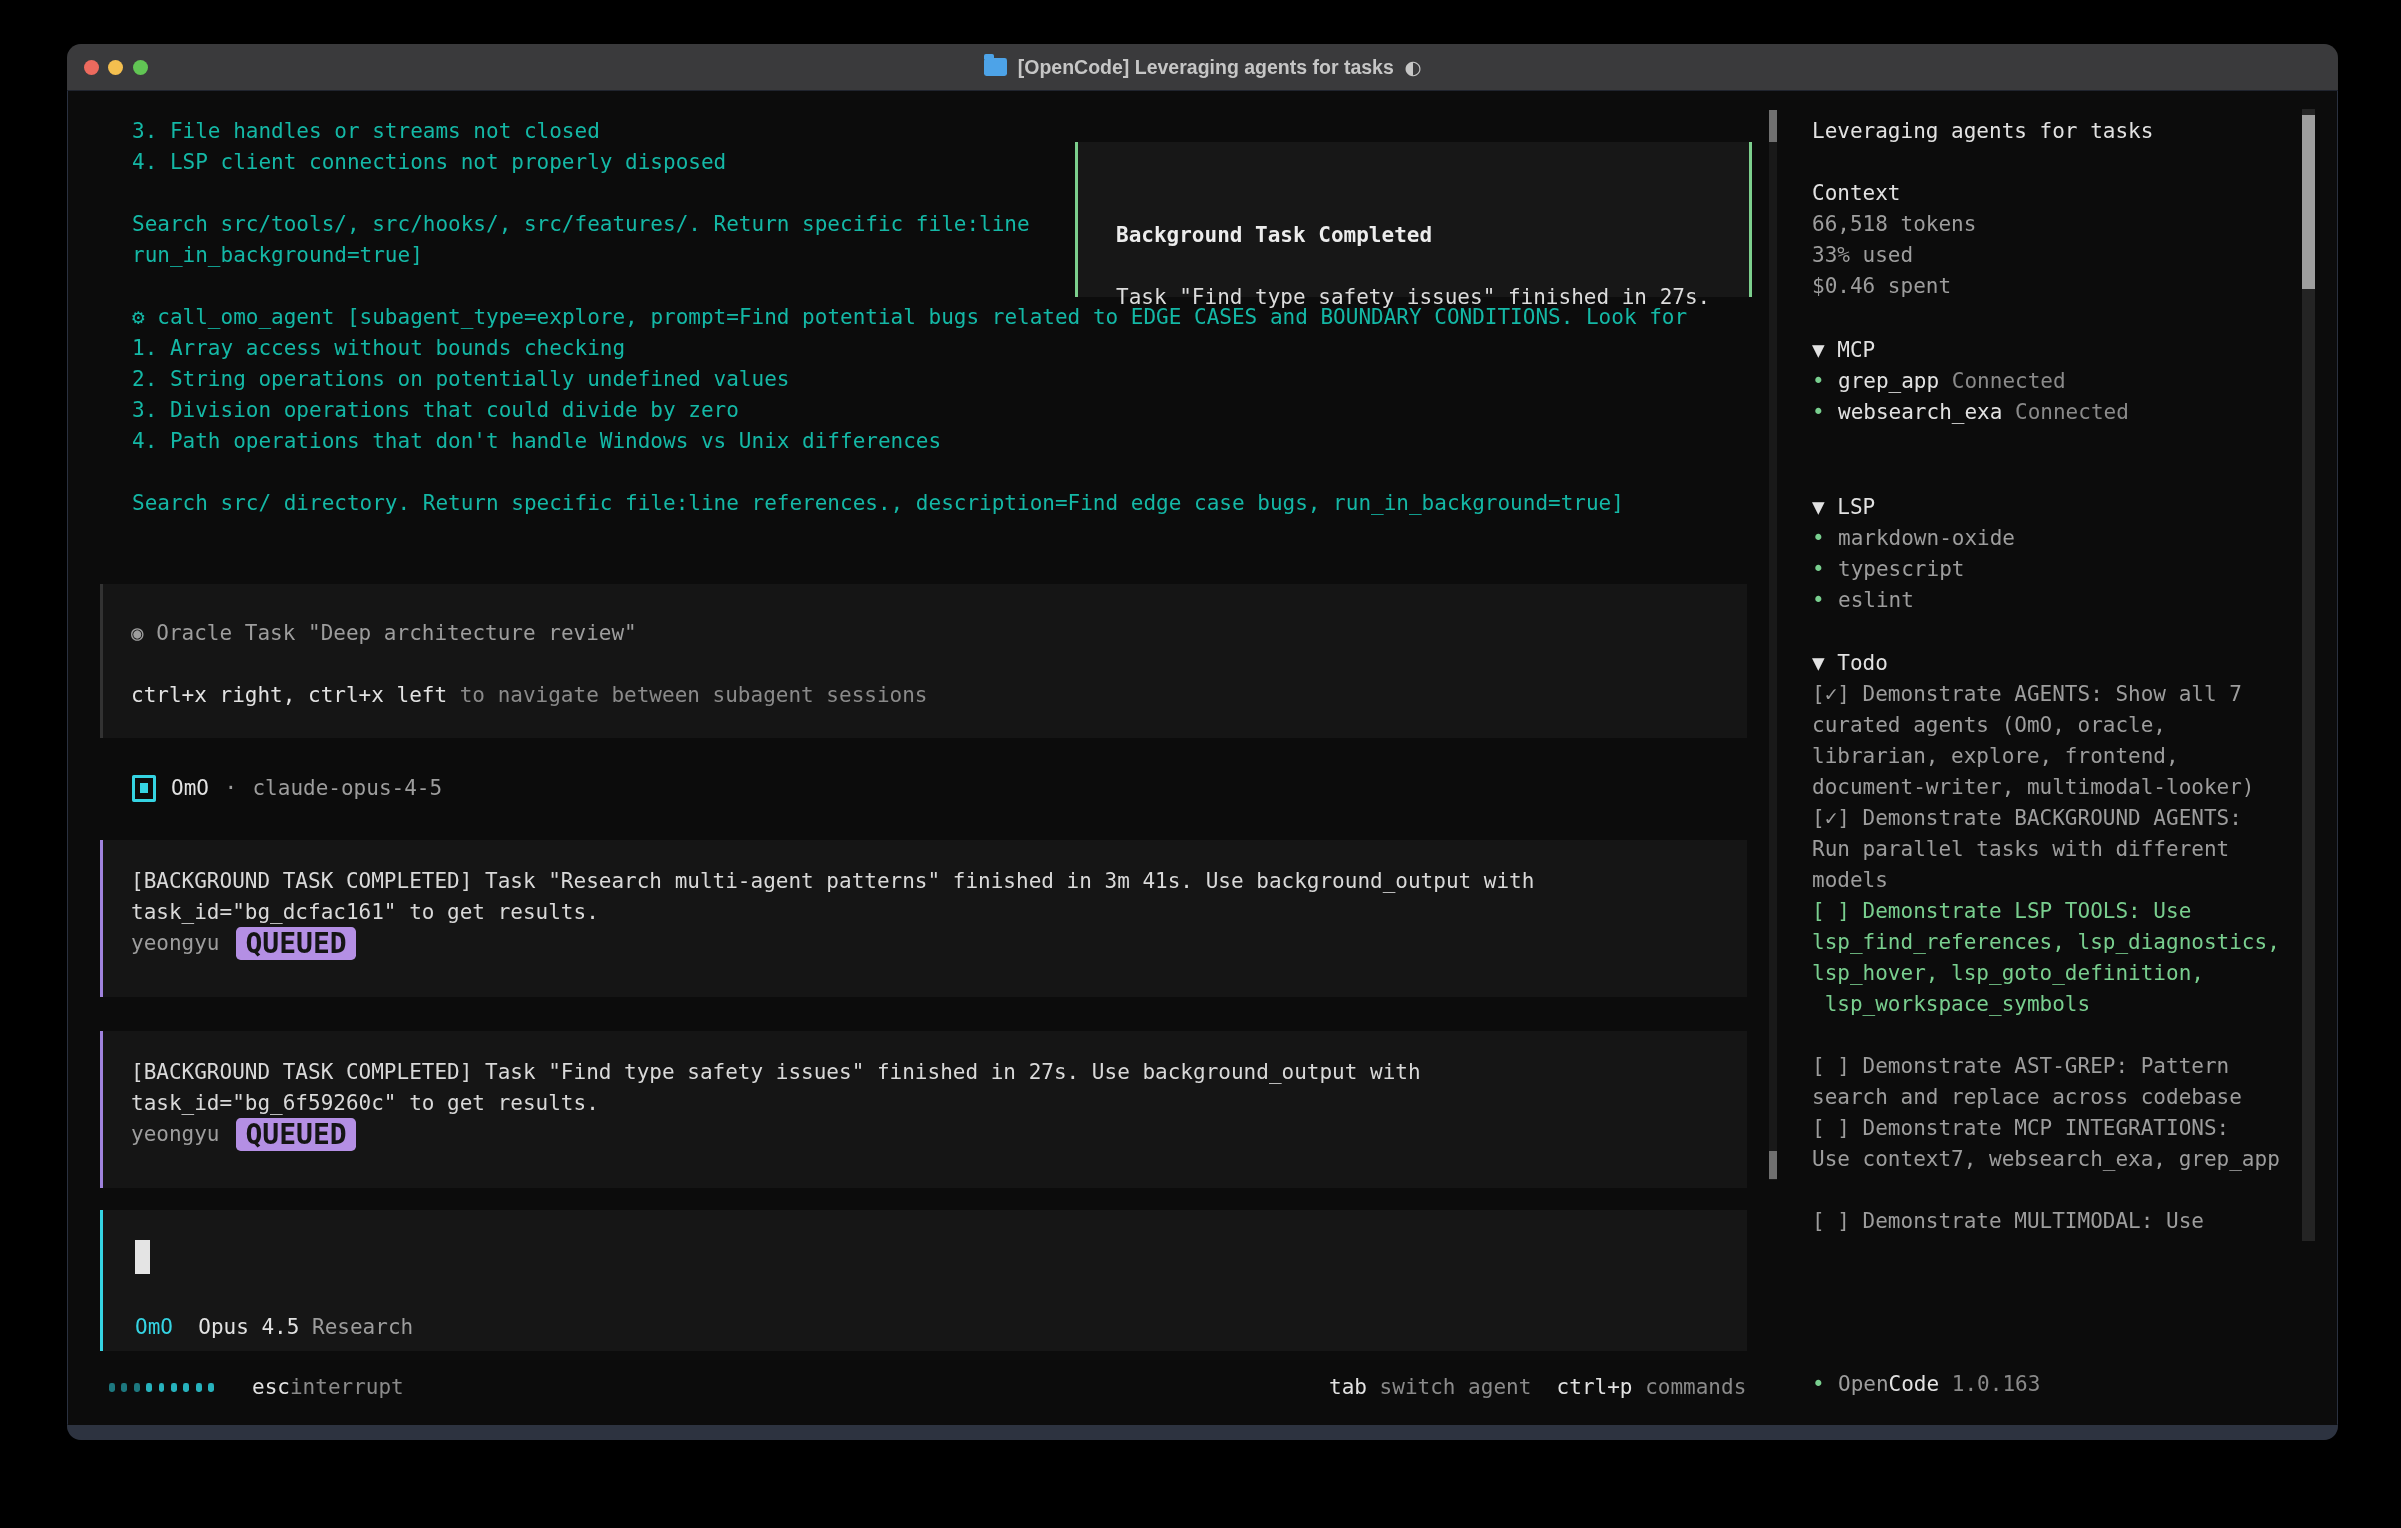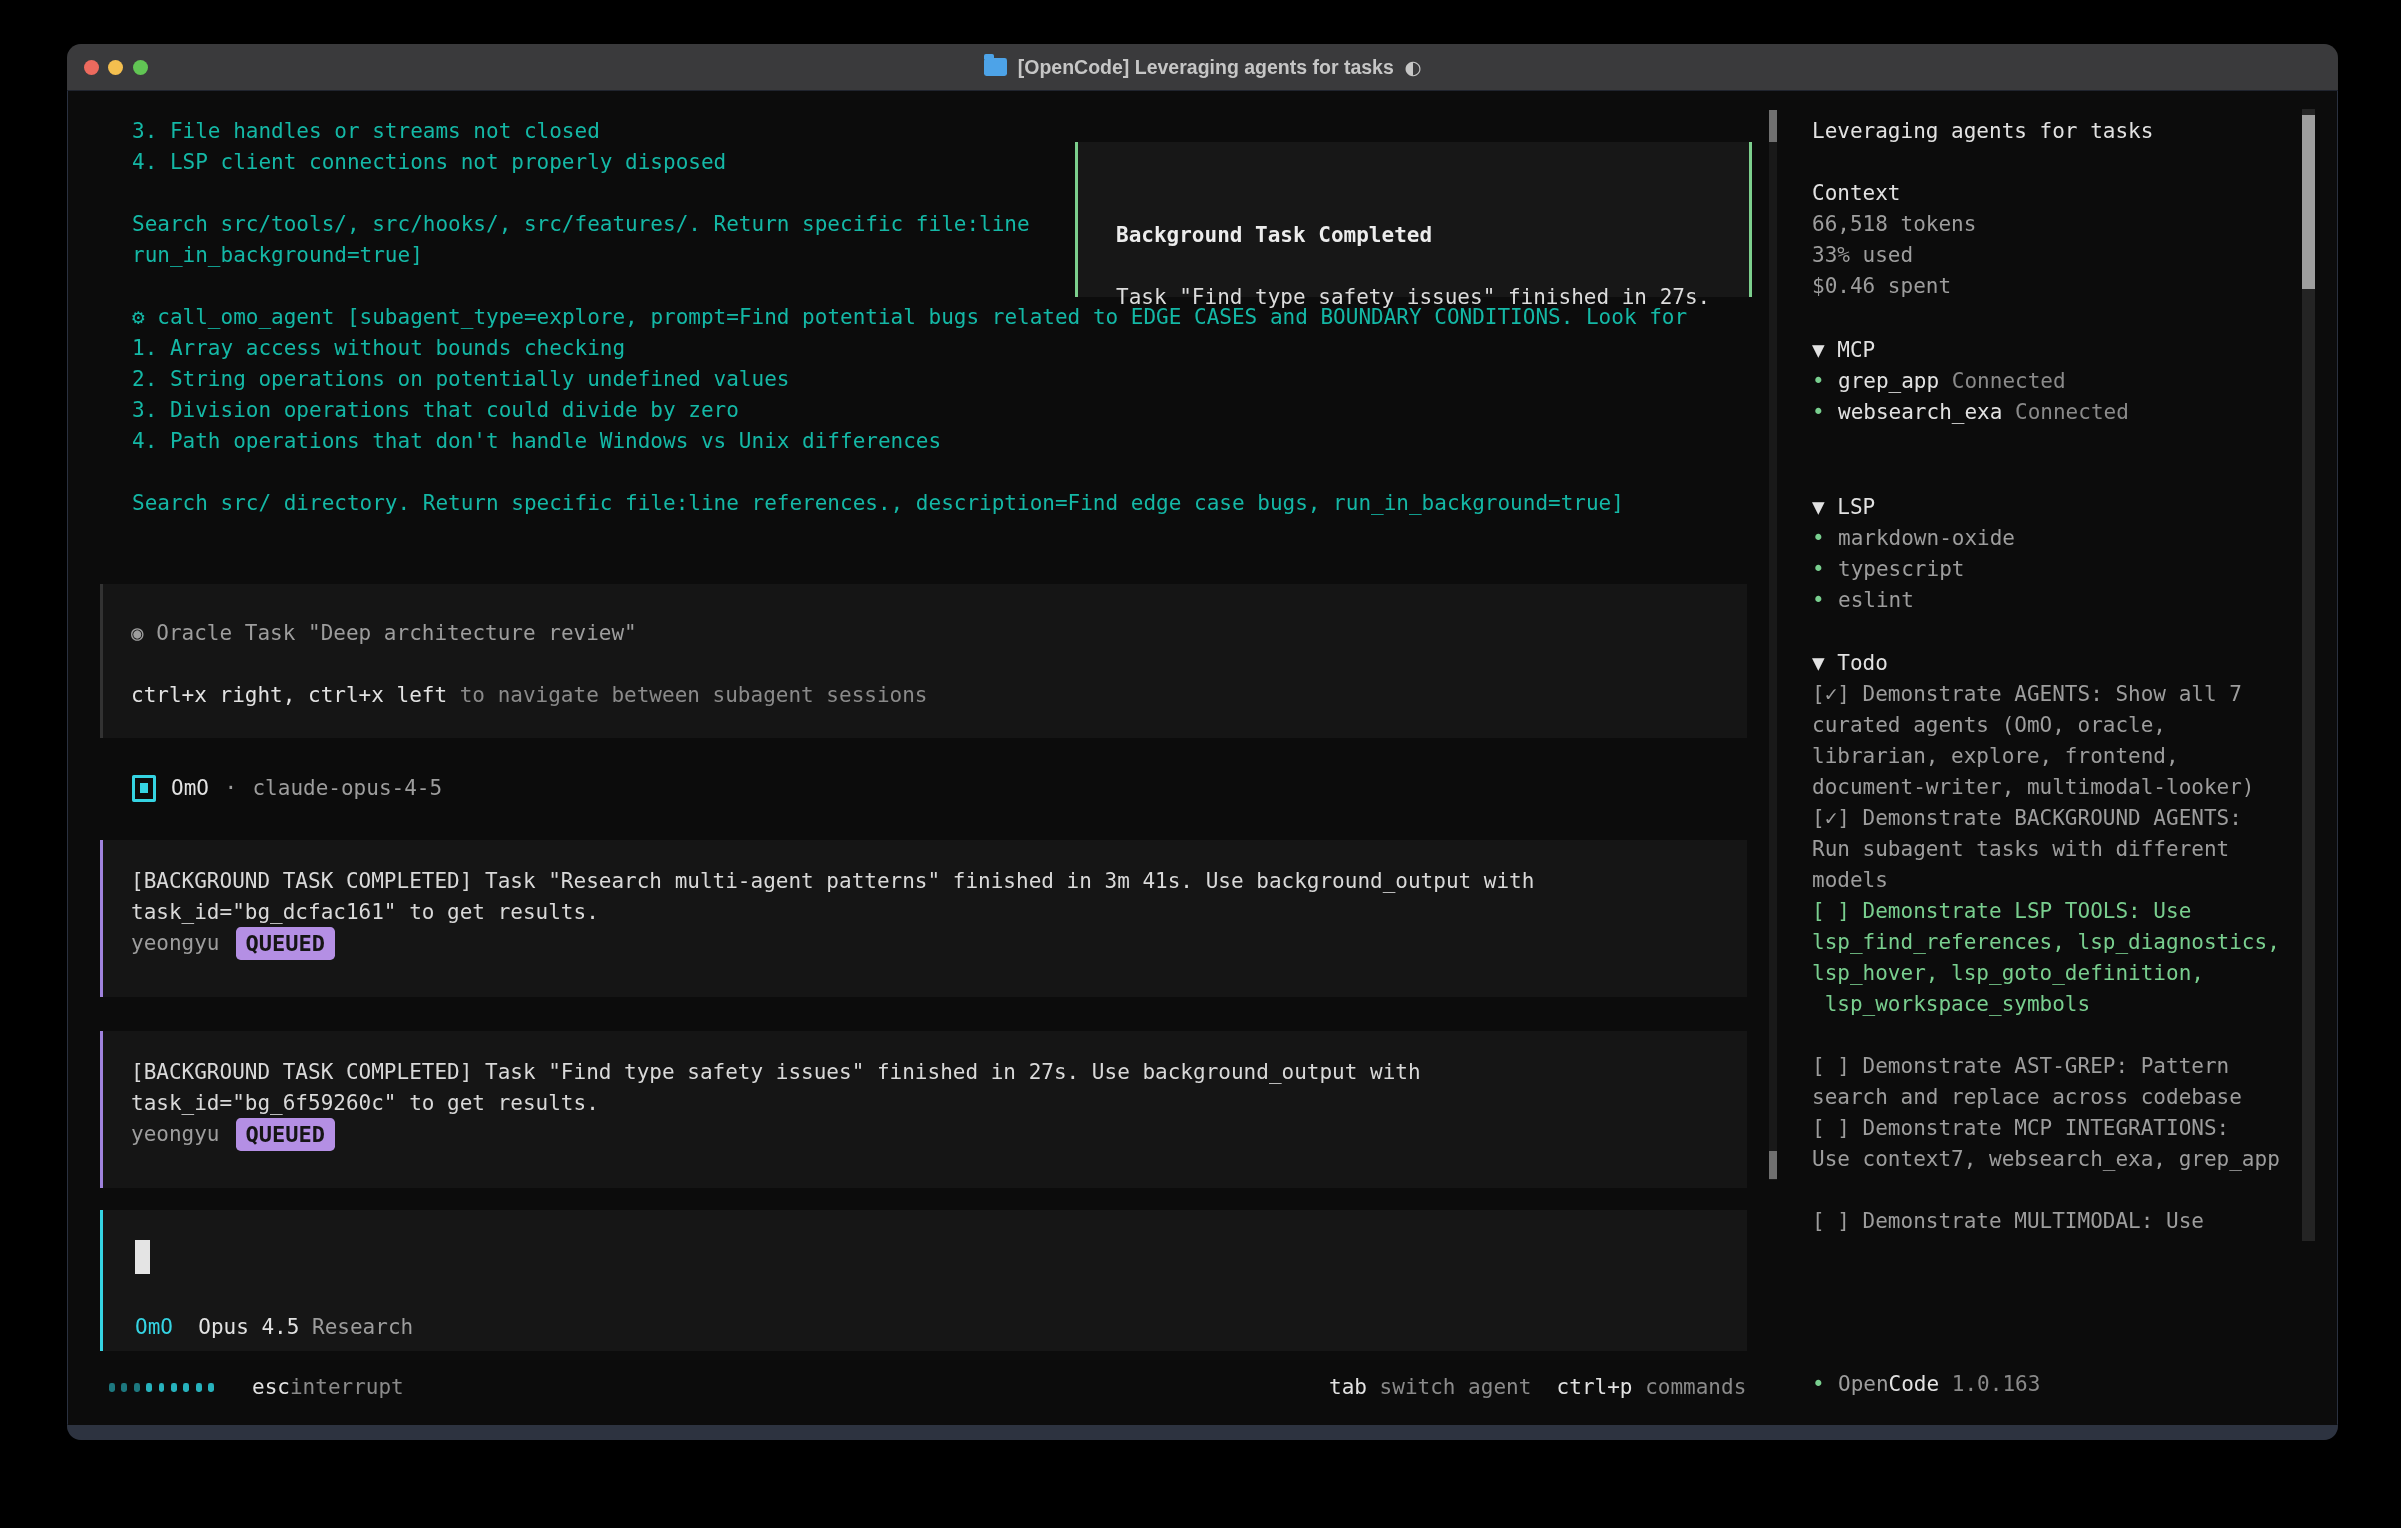--- a/index.html
+++ b/index.html
@@ -36,21 +36,21 @@
   .box{position:absolute;left:100px;width:1647px;background:#151515;box-sizing:border-box;}
   #oracle-box{top:584px;height:154px;border-left:3.5px solid #323232;padding:34px 0 0 28px;}
   #agent-header{position:absolute;left:132px;top:774px;height:28px;display:flex;align-items:center;gap:15.4px;}
   #agent-icon{width:17.7px;height:21px;border:3px solid #35d4e3;border-radius:1.8px;display:flex;align-items:center;justify-content:center;}
   #agent-icon .fill{width:8.3px;height:10.6px;background:#35d4e3;}
   .task-box{border-left:3.5px solid #9f82dd;padding:26px 0 0 28px;height:157px;}
   #task-box-1{top:840px;}
   #task-box-2{top:1031px;}
   .task-text{color:#d9d9d9;}
   .badge-row{display:flex;align-items:center;height:31px;}
-  .badge{background:#b48fe4;color:#151515;font-weight:bold;padding:0.6px 9.5px;border-radius:4.7px;margin-left:16.5px;font-size:22px;}
+  .badge{background:#b48fe4;color:#151515;font-weight:bold;padding:0.6px 9.5px;border-radius:4.7px;margin-left:16.5px;font-size:28px;}
   #input-box{top:1210px;height:141px;background:#161616;border-left:3.5px solid #35d4e3;}
   #cursor{position:absolute;left:32px;top:29.5px;width:15.4px;height:34px;background:#e4e4e4;}
   #model-row{position:absolute;left:32px;top:102px;white-space:pre;}
   
   #notification{position:absolute;left:1075px;top:142px;width:677px;height:155px;background:#171717;
                 border-left:3px solid #7ccf8d;border-right:3px solid #7ccf8d;box-sizing:border-box;
                 padding:34px 0 0 38px;z-index:5;}
   
   #status-left{position:absolute;left:109px;top:1372px;height:31px;display:flex;align-items:center;}
   #spinner{display:flex;align-items:center;gap:6.5px;margin-right:38px;}
@@ -202,21 +202,21 @@
     <div class="ln"><span class="bullet green">•</span><span class="gray">eslint</span></div>
   </div>
 
   <div id="side-todo" class="side mono">
     <div class="ln white bold"><span>▼</span><span> </span><span>Todo</span></div>
     <div class="ln gray">[✓] Demonstrate AGENTS: Show all 7</div>
     <div class="ln gray">curated agents (OmO, oracle,</div>
     <div class="ln gray">librarian, explore, frontend,</div>
     <div class="ln gray">document-writer, multimodal-looker)</div>
     <div class="ln gray">[✓] Demonstrate BACKGROUND AGENTS:</div>
-    <div class="ln gray">Run subagent tasks with different</div>
+    <div class="ln gray">Run parallel tasks with different</div>
     <div class="ln gray">models</div>
     <div class="ln green">[ ] Demonstrate LSP TOOLS: Use</div>
     <div class="ln green">lsp_find_references, lsp_diagnostics,</div>
     <div class="ln green">lsp_hover, lsp_goto_definition,</div>
     <div class="ln green"> lsp_workspace_symbols</div>
     <div class="ln"></div>
     <div class="ln gray">[ ] Demonstrate AST-GREP: Pattern</div>
     <div class="ln gray">search and replace across codebase</div>
     <div class="ln gray">[ ] Demonstrate MCP INTEGRATIONS:</div>
     <div class="ln gray">Use context7, websearch_exa, grep_app</div>

